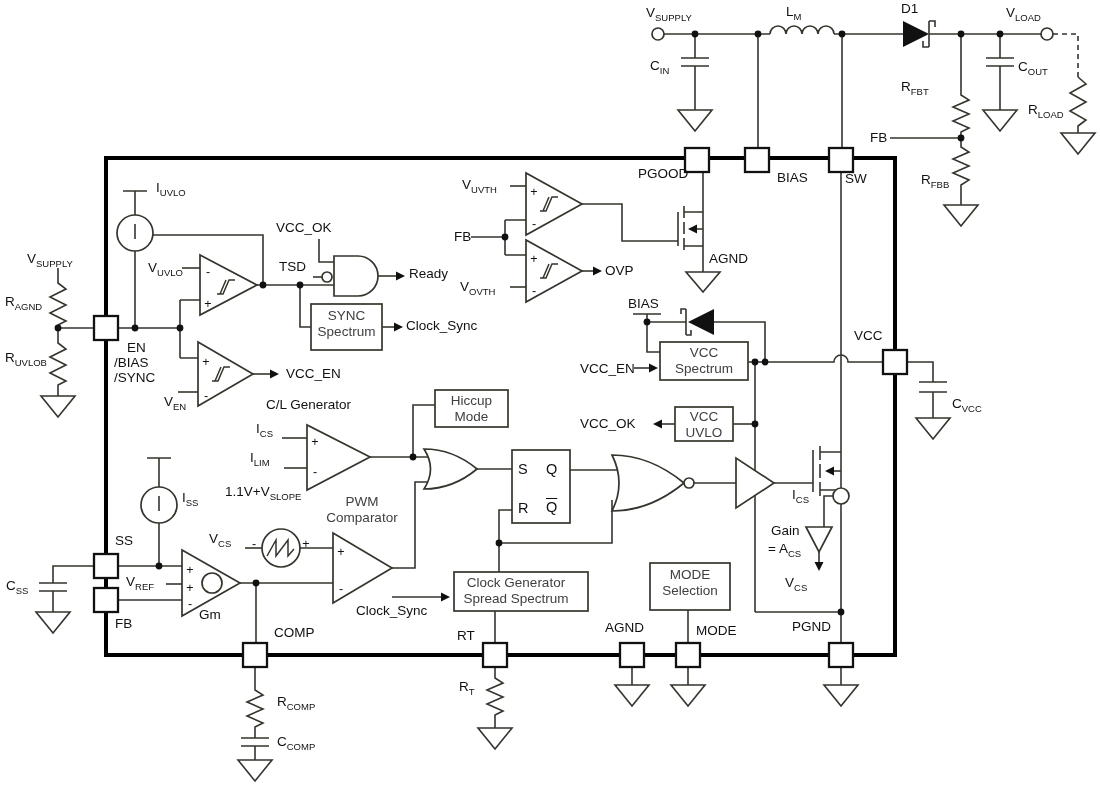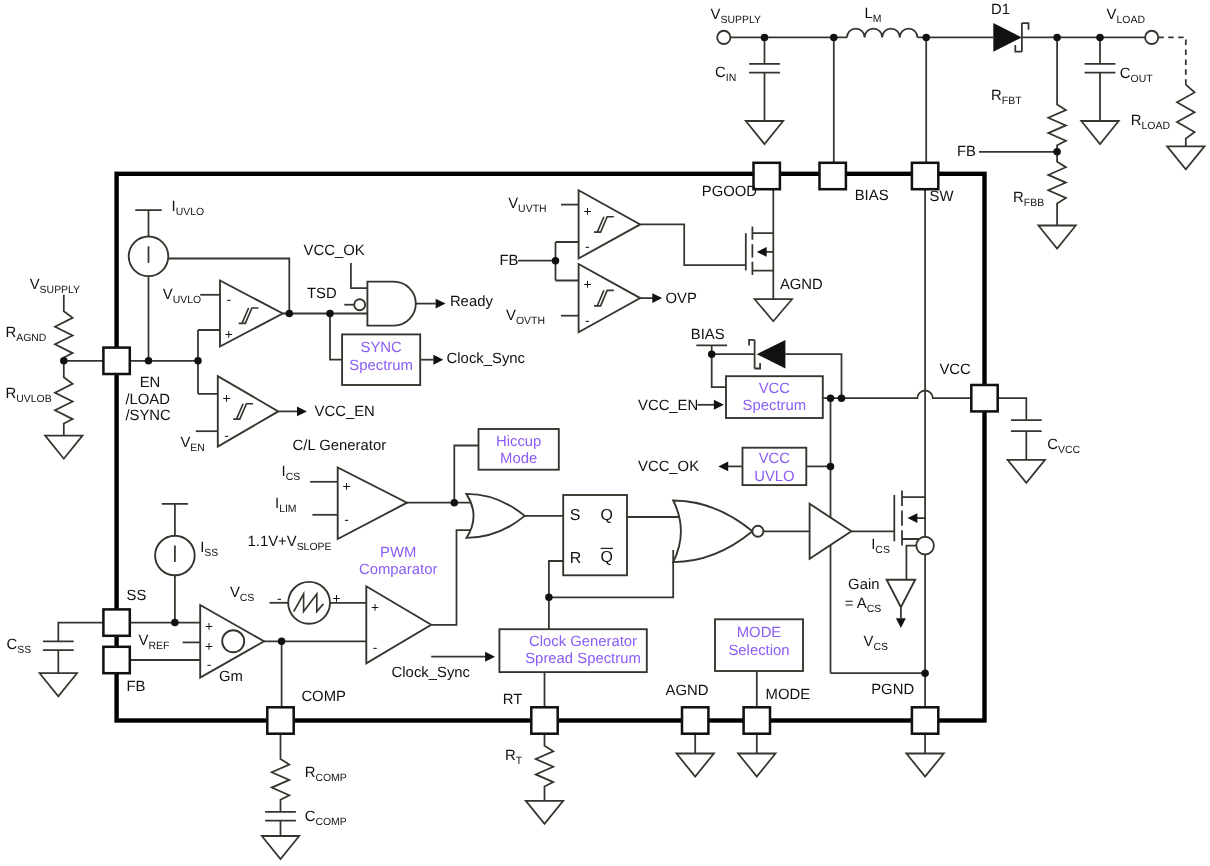--- a/index.html
+++ b/index.html
@@ -1,21 +1,21 @@
 <!DOCTYPE html>
 <html><head>
 <meta charset="utf-8">
 <style>
   html,body{margin:0;padding:0;background:#fff;}
   #stage{position:relative;width:1100px;height:787px;background:#fff;overflow:hidden;
          font-family:"Liberation Sans",sans-serif;color:#111;}
   #wires{position:absolute;left:0;top:0;}
   .lbl{position:absolute;font-size:13.5px;line-height:15px;white-space:nowrap;color:#111;}
   .lbl sub{font-size:9.5px;line-height:9px;}
-  .boxlbl{position:absolute;font-size:13.5px;line-height:15.5px;text-align:center;color:#8b5cf6;}
+  .boxlbl{position:absolute;font-size:13.5px;line-height:15.5px;text-align:center;color:#404040;}
   .latchlbl{position:absolute;font-size:14.5px;color:#111;}
   .overbar{text-decoration:overline;}
   .sgn{font-size:12.5px;fill:#111;font-family:"Liberation Sans",sans-serif;}
 </style>
 </head>
 <body>
 
 <div id="stage">
 
 <svg id="wires" width="1100" height="787" viewBox="0 0 1100 787">
@@ -301,21 +301,21 @@
 <div class="lbl" style="left:6px;top:578px"><span>C</span><sub>SS</sub></div>
 
 <div class="lbl" style="left:156px;top:180px"><span>I</span><sub>UVLO</sub></div>
 <div class="lbl" style="left:148px;top:260px"><span>V</span><sub>UVLO</sub></div>
 <div class="lbl" style="left:276px;top:220px"><span>VCC_OK</span></div>
 <div class="lbl" style="left:279px;top:259px"><span>TSD</span></div>
 <div class="lbl" style="left:409px;top:266px"><span>Ready</span></div>
 <div class="lbl" style="left:406px;top:318px"><span>Clock_Sync</span></div>
 
 <div class="lbl" style="left:127px;top:340px"><span>EN</span></div>
-<div class="lbl" style="left:114px;top:355px"><span>/LOAD</span></div>
+<div class="lbl" style="left:114px;top:355px"><span>/BIAS</span></div>
 <div class="lbl" style="left:114px;top:370px"><span>/SYNC</span></div>
 <div class="lbl" style="left:164px;top:394px"><span>V</span><sub>EN</sub></div>
 <div class="lbl" style="left:286px;top:366px"><span>VCC_EN</span></div>
 
 <div class="lbl" style="left:462px;top:177px"><span>V</span><sub>UVTH</sub></div>
 <div class="lbl" style="left:454px;top:229px"><span>FB</span></div>
 <div class="lbl" style="left:460px;top:279px"><span>V</span><sub>OVTH</sub></div>
 <div class="lbl" style="left:605px;top:263px"><span>OVP</span></div>
 <div class="lbl" style="left:638px;top:166px"><span>PGOOD</span></div>
 <div class="lbl" style="left:709px;top:251px"><span>AGND</span></div>
@@ -361,21 +361,21 @@
 <div class="lbl" style="left:459px;top:679px"><span>R</span><sub>T</sub></div>
 
 <div class="boxlbl" style="left:311px;top:308px;width:71px">
       <div>SYNC</div>
       <div>Spectrum</div>
     </div>
 <div class="boxlbl" style="left:435px;top:393px;width:73px">
       <div>Hiccup</div>
       <div>Mode</div>
     </div>
-<div class="boxlbl" style="left:468px;top:575px;width:124px">
+<div class="boxlbl" style="left:454px;top:575px;width:124px">
       <div>Clock Generator</div>
       <div>Spread Spectrum</div>
     </div>
 <div class="boxlbl" style="left:650px;top:567px;width:80px">
       <div>MODE</div>
       <div>Selection</div>
     </div>
 <div class="boxlbl" style="left:660px;top:345px;width:88px">
       <div>VCC</div>
       <div>Spectrum</div>

